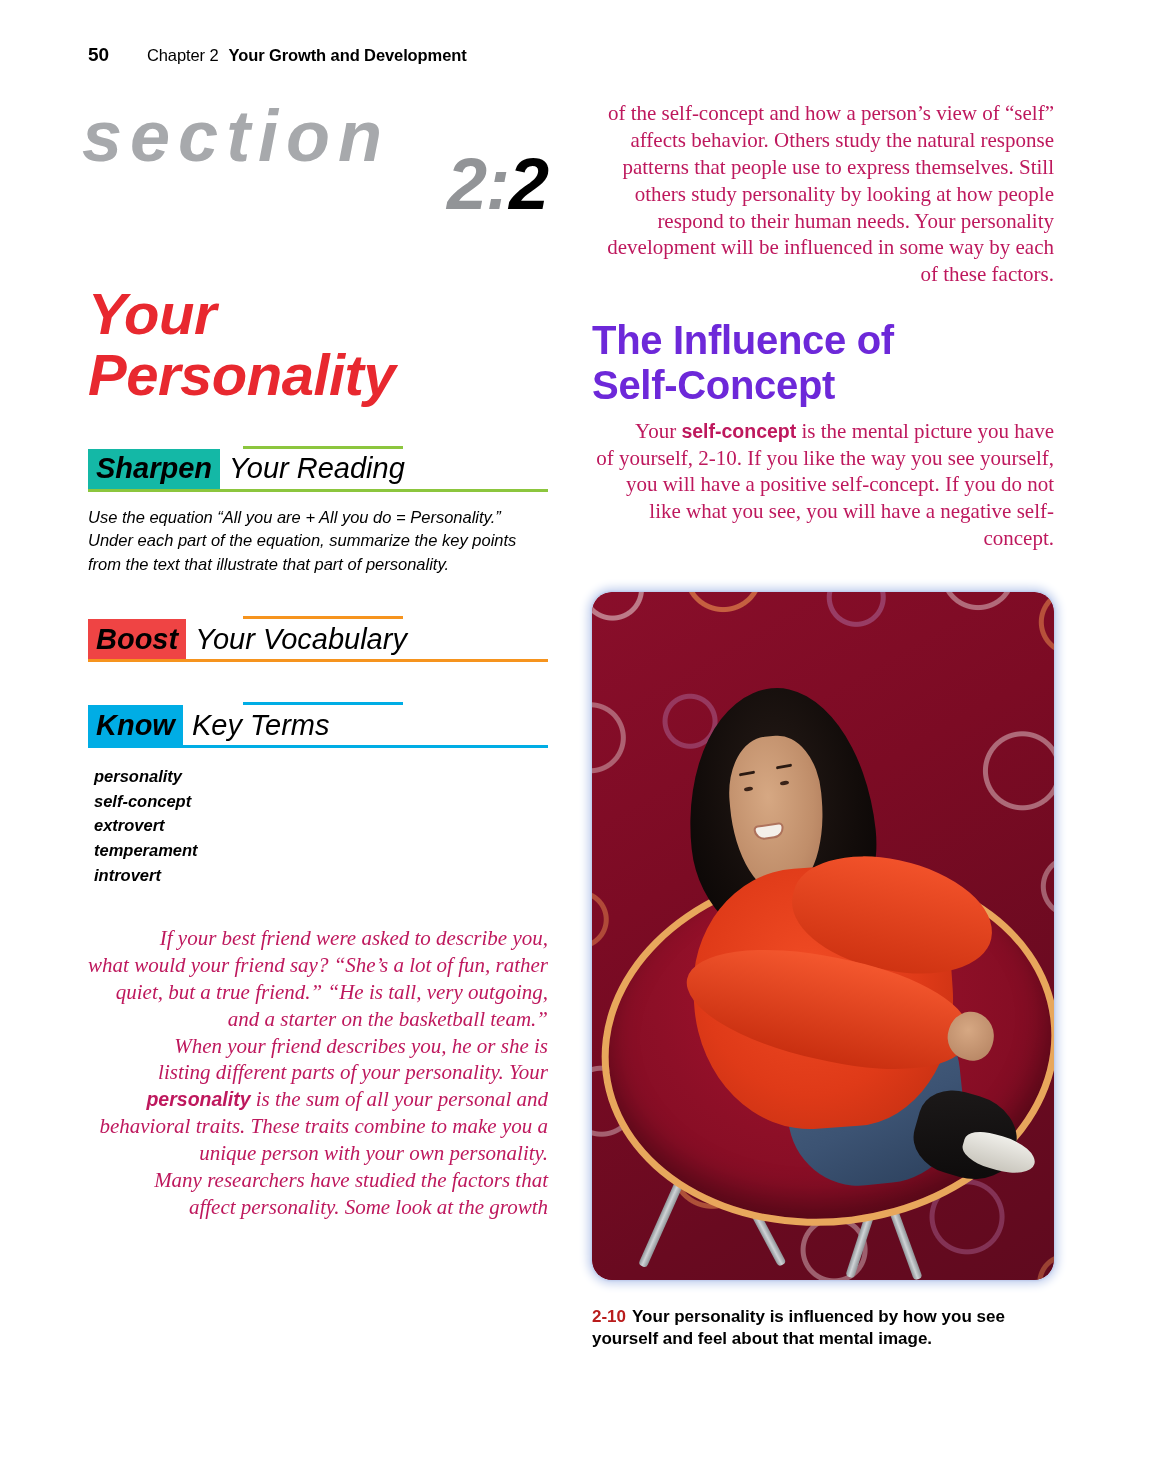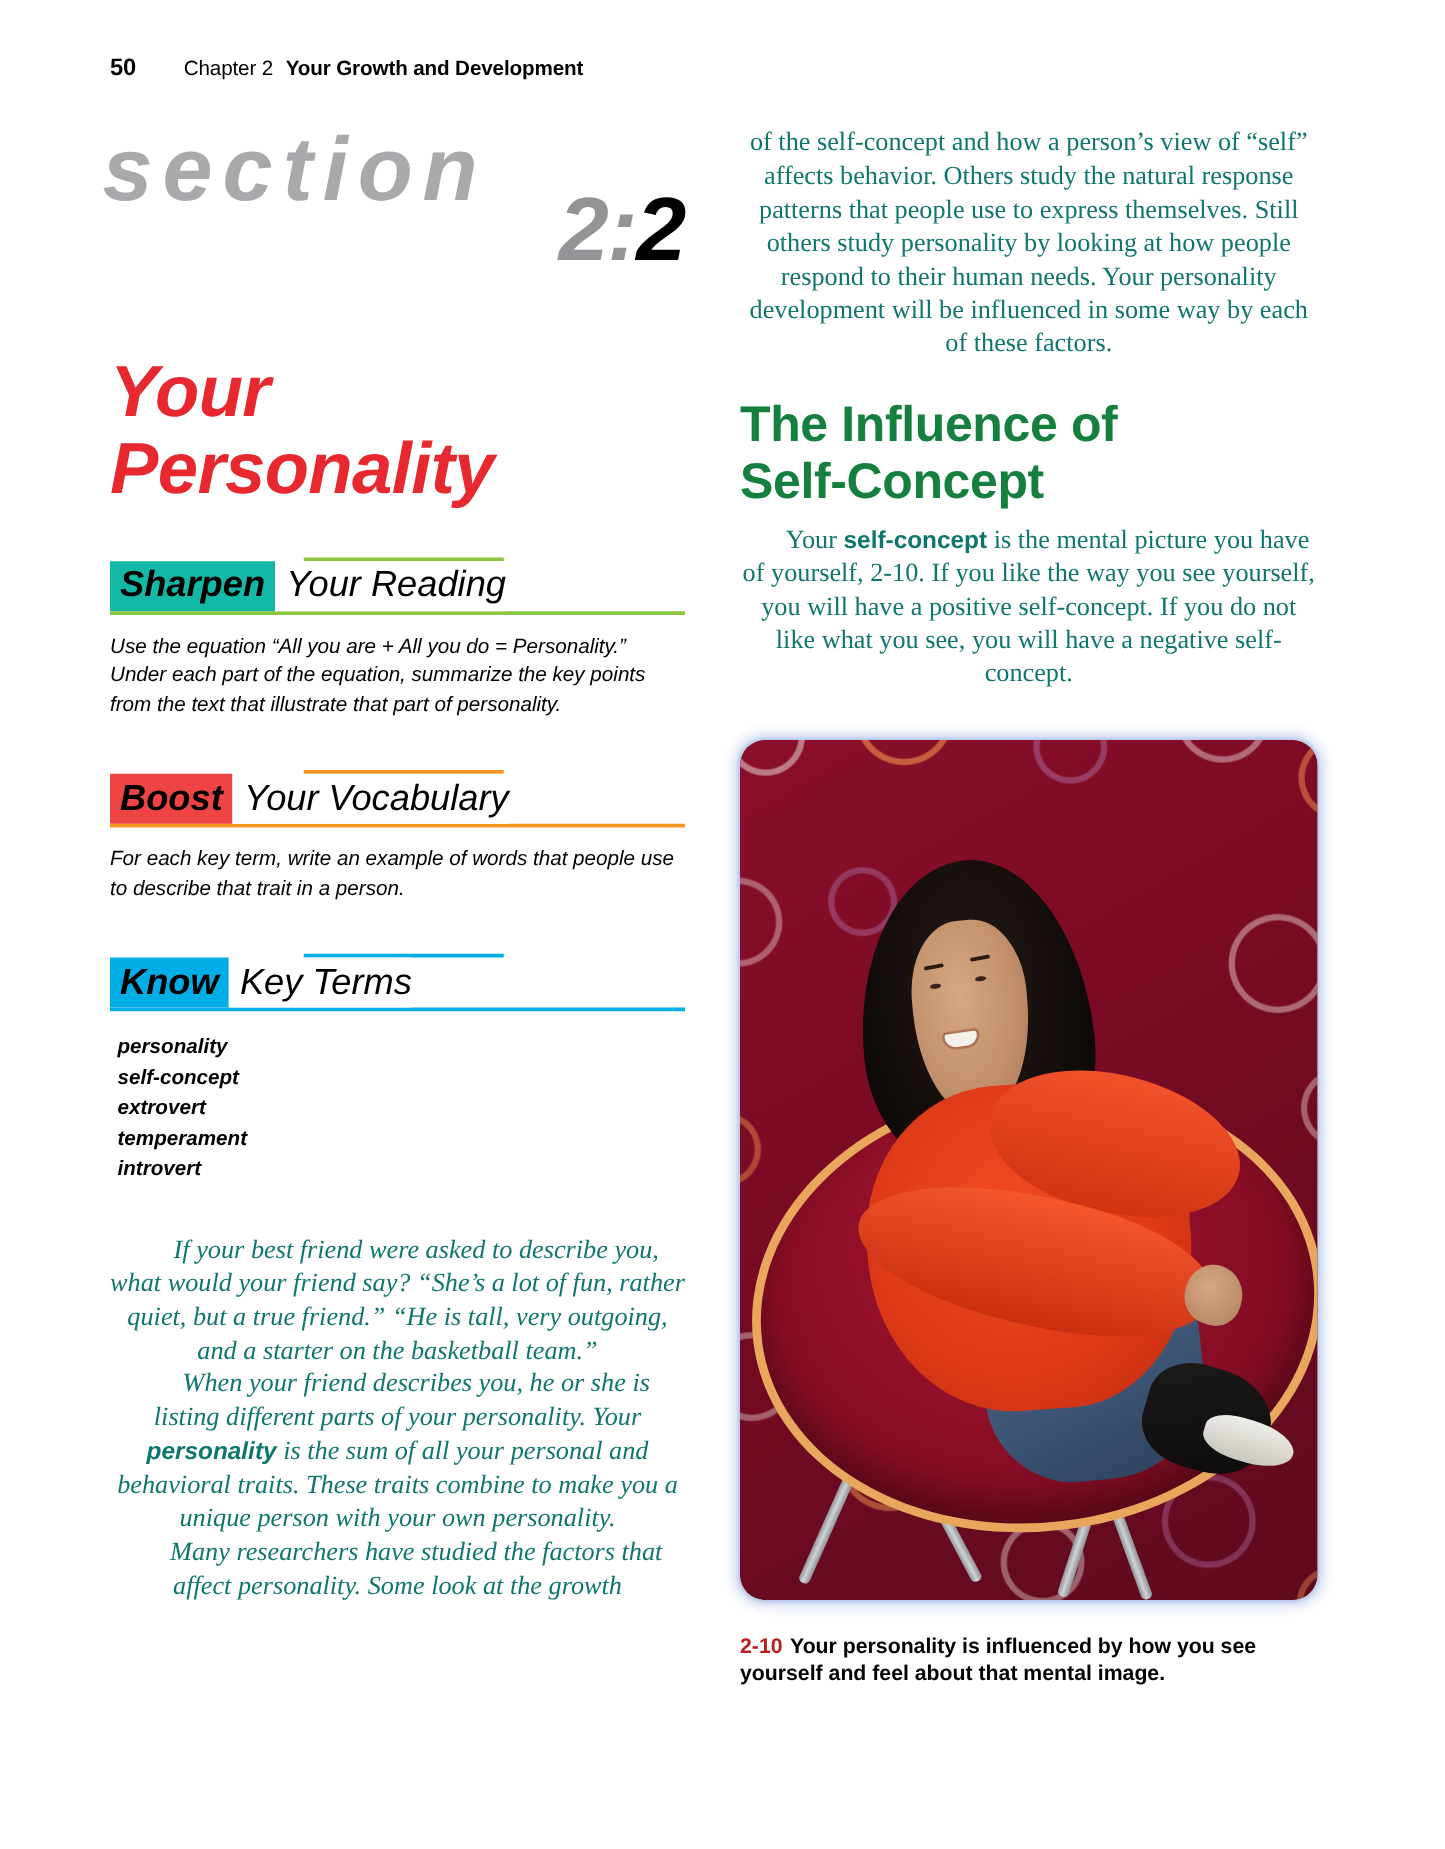--- a/index.html
+++ b/index.html
@@ -143,39 +143,39 @@
     color: #000;
     margin-top: 16px;
     margin-left: 6px;
   }
 
   
   .body-text {
     font-family: "Liberation Serif", serif;
     font-size: 21px;
     line-height: 1.28;
-    color: #0f766e;
-    text-align: center;
+    color: #be185d;
+    text-align: right;
   }
   .body-text p { margin: 0; text-indent: 30px; }
   .body-text p.noindent { text-indent: 0; }
   .body-text b {
     font-family: "Liberation Sans", sans-serif;
     font-weight: bold;
     font-size: 19.5px;
   }
   .left-body { margin-top: 38px; }
 
   
   .head-a {
     font-family: "Liberation Sans", sans-serif;
     font-weight: bold;
     font-size: 40px;
     line-height: 1.12;
-    color: #15803d;
+    color: #6d28d9;
     margin-top: 30px;
     margin-bottom: 10px;
     letter-spacing: -0.3px;
   }
 
   
   .figure {
     position: absolute;
     left: 592px;
     top: 592px;
@@ -399,21 +399,20 @@
     <div class="feature-body">Use the equation “All you are + All you do = Personality.” Under each part of the equation, summarize the key points from the text that illustrate that part of personality.</div>
   </div>
 
   <div class="feature">
     <div class="feature-rule-top" style="background:#f6941e"></div>
     <div class="feature-bar">
       <div class="feature-key" style="background:#ef4444">Boost</div>
       <div class="feature-sub">Your Vocabulary</div>
     </div>
     <div class="feature-rule-bottom" style="background:#f6941e"></div>
-    <div class="feature-body">For each key term, write an example of words that people use to describe that trait in a person.</div>
   </div>
 
   <div class="feature">
     <div class="feature-rule-top" style="background:#00ade5"></div>
     <div class="feature-bar">
       <div class="feature-key" style="background:#00ade5">Know</div>
       <div class="feature-sub">Key Terms</div>
     </div>
     <div class="feature-rule-bottom" style="background:#00ade5"></div>
     <div class="key-terms">

